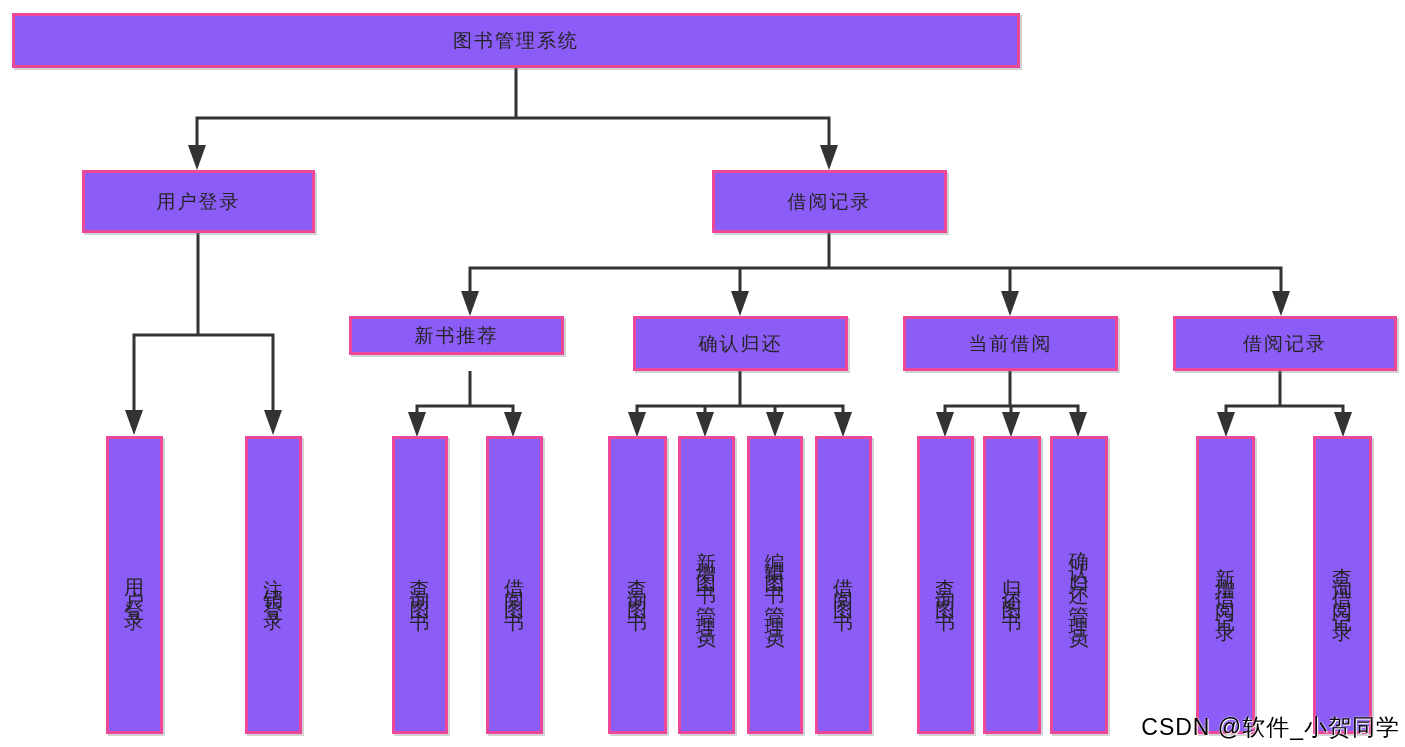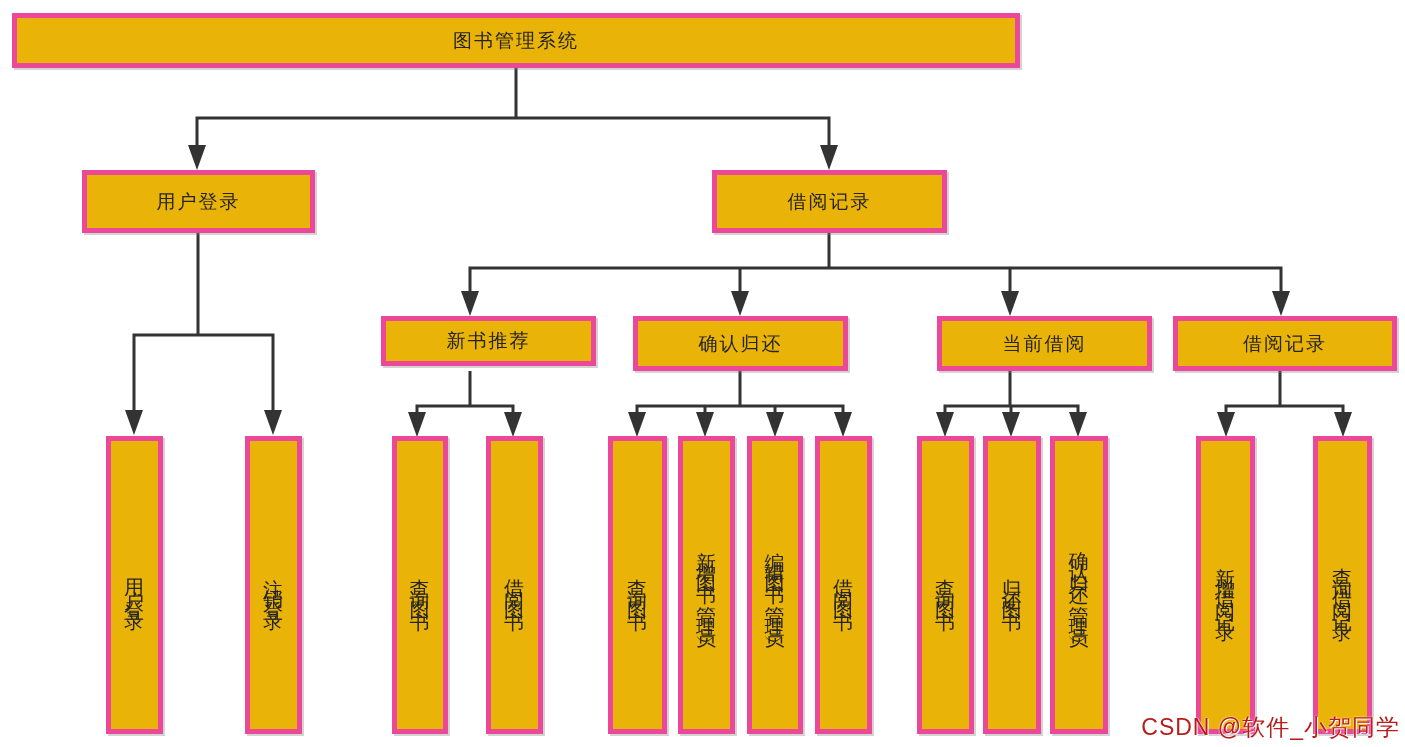--- a/index.html
+++ b/index.html
@@ -8,22 +8,22 @@
     width:1405px;height:747px;
     background:#ffffff;
     font-family:"Liberation Sans","DejaVu Sans",sans-serif;
     color:#222;
     overflow:hidden;
   }
   #wires{position:absolute;left:0;top:0;z-index:1;}
   .node{
     position:absolute;
     box-sizing:border-box;
-    border:5px solid #ec4899;
-    background:#eab308;
+    border:3px solid #ec4899;
+    background:#8b5cf6;
     display:flex;
     align-items:center;
     justify-content:center;
     z-index:2;
     box-shadow:2px 2px 0 rgba(130,130,130,.35);
   }
   .hnode{font-size:19px;letter-spacing:2px;color:#242424;}
   .vnode{top:436px;height:298px;}
   .vtext{
     writing-mode:vertical-rl;
@@ -31,23 +31,23 @@
     font-size:20px;
     letter-spacing:11px;
     color:#242424;
     line-height:1;
     white-space:nowrap;
   }
   
   #node-root       {left:12px;  top:13px;  width:1008px;height:55px;}
   #node-login      {left:82px;  top:170px; width:233px; height:63px;}
   #node-management {left:712px; top:170px; width:235px; height:63px;}
-  #node-recommend  {left:381px; top:316px; width:215px; height:50px;}
+  #node-recommend  {left:349px; top:316px; width:215px; height:39px;}
   #node-borrow     {left:633px; top:316px; width:215px; height:55px;}
-  #node-current    {left:903px; top:316px; width:215px; height:55px;margin-left:34px;}
+  #node-current    {left:903px; top:316px; width:215px; height:55px;}
   #node-records    {left:1173px;top:316px; width:224px; height:55px;}
   
   #leaf-login-user   {left:106px; width:57px;}
   #leaf-login-logout {left:245px; width:57px;}
   #leaf-rec-query    {left:392px; width:56px;}
   #leaf-rec-borrow   {left:486px; width:57px;}
   #leaf-bor-query    {left:608px; width:59px;}
   #leaf-bor-add      {left:678px; width:57px;}
   #leaf-bor-edit     {left:747px; width:56px;}
   #leaf-bor-borrow   {left:815px; width:57px;}
@@ -55,21 +55,21 @@
   #leaf-cur-return   {left:983px; width:58px;}
   #leaf-cur-confirm  {left:1050px;width:58px;}
   #leaf-recd-add     {left:1196px;width:59px;}
   #leaf-recd-query   {left:1313px;width:59px;}
   #watermark{
     position:absolute;
     right:5px;top:712px;
     z-index:3;
     font-size:23px;
     letter-spacing:1px;
-    color:#b91c1c;
+    color:#000000;
     text-shadow:0 0 2px #ffffff,1px 1px 0 #ffffff;
   }
 </style>
 </head>
 <body>
 
 <div id="canvas">
 
   <svg id="wires" width="1405" height="747" viewBox="0 0 1405 747">
     <g stroke="#333333" stroke-width="3" fill="none">

